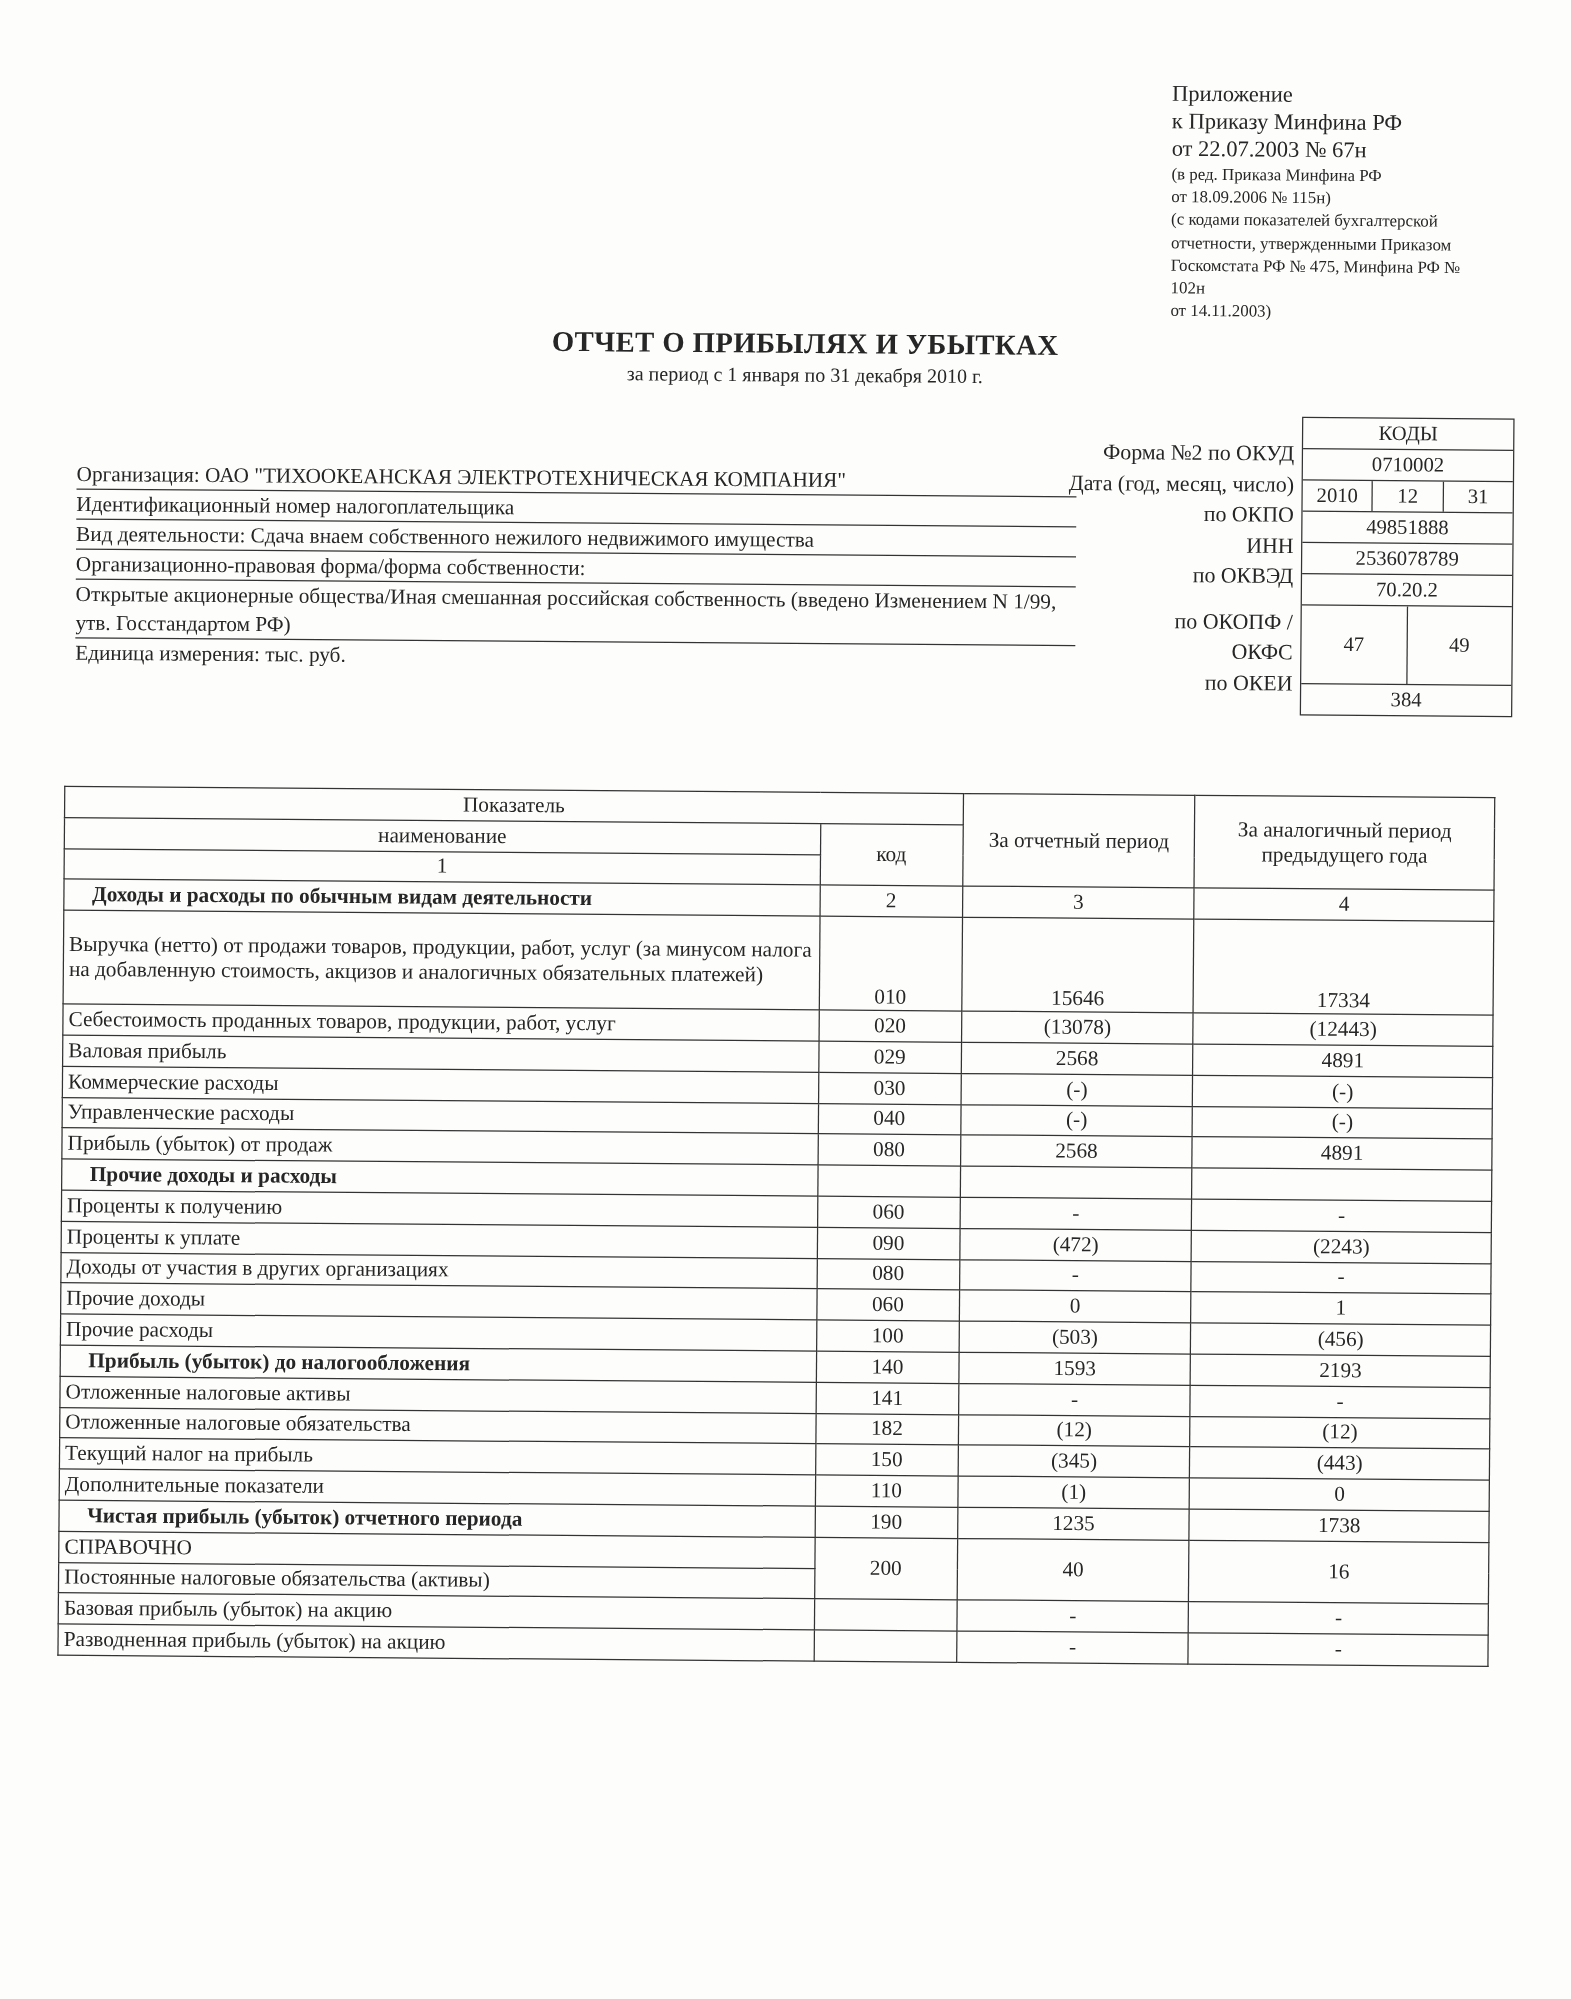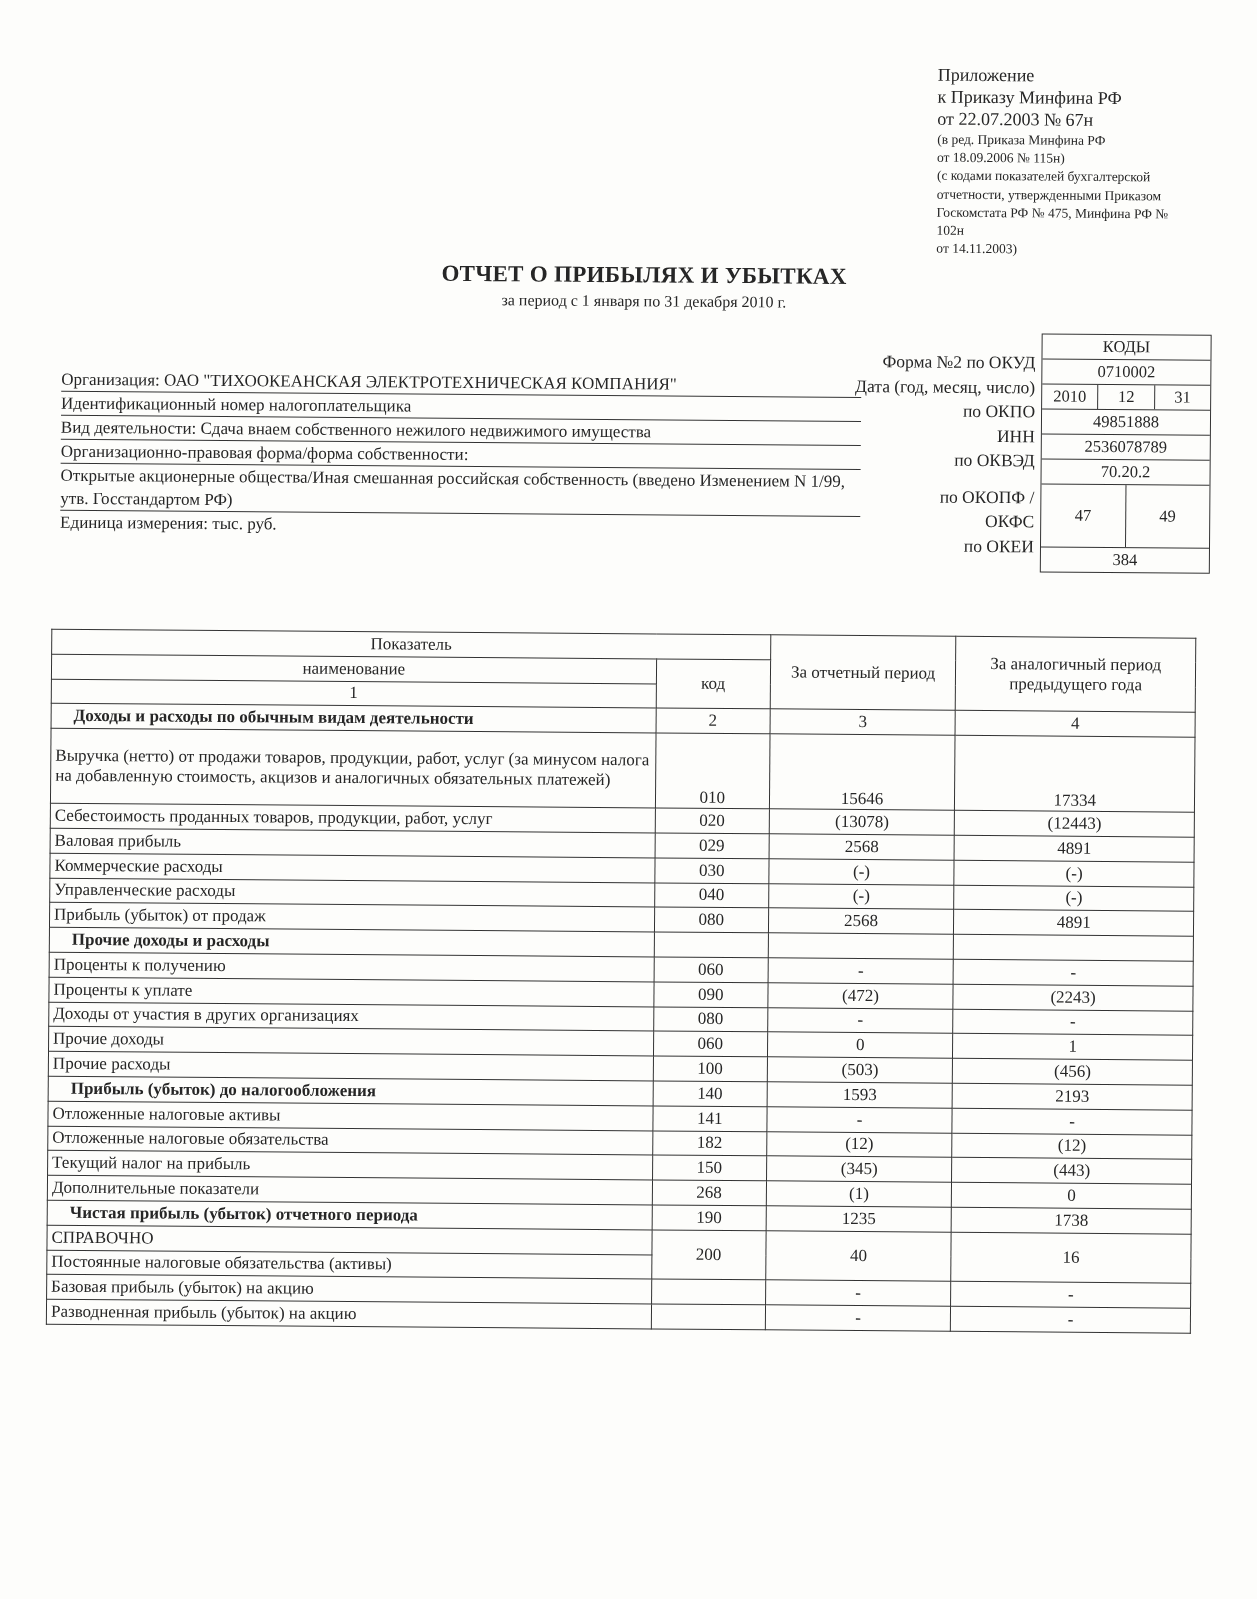--- a/index.html
+++ b/index.html
@@ -224,21 +224,21 @@
       <td class="v">(12)</td>
     </tr>
     <tr>
       <td class="lbl">Текущий налог на прибыль</td>
       <td class="code">150</td>
       <td class="v">(345)</td>
       <td class="v">(443)</td>
     </tr>
     <tr>
       <td class="lbl">Дополнительные показатели</td>
-      <td class="code">268</td>
+      <td class="code">110</td>
       <td class="v">(1)</td>
       <td class="v">0</td>
     </tr>
     <tr>
       <td class="lbl bold ind">Чистая прибыль (убыток) отчетного периода</td>
       <td class="code">190</td>
       <td class="v">1235</td>
       <td class="v">1738</td>
     </tr>
     <tr>

